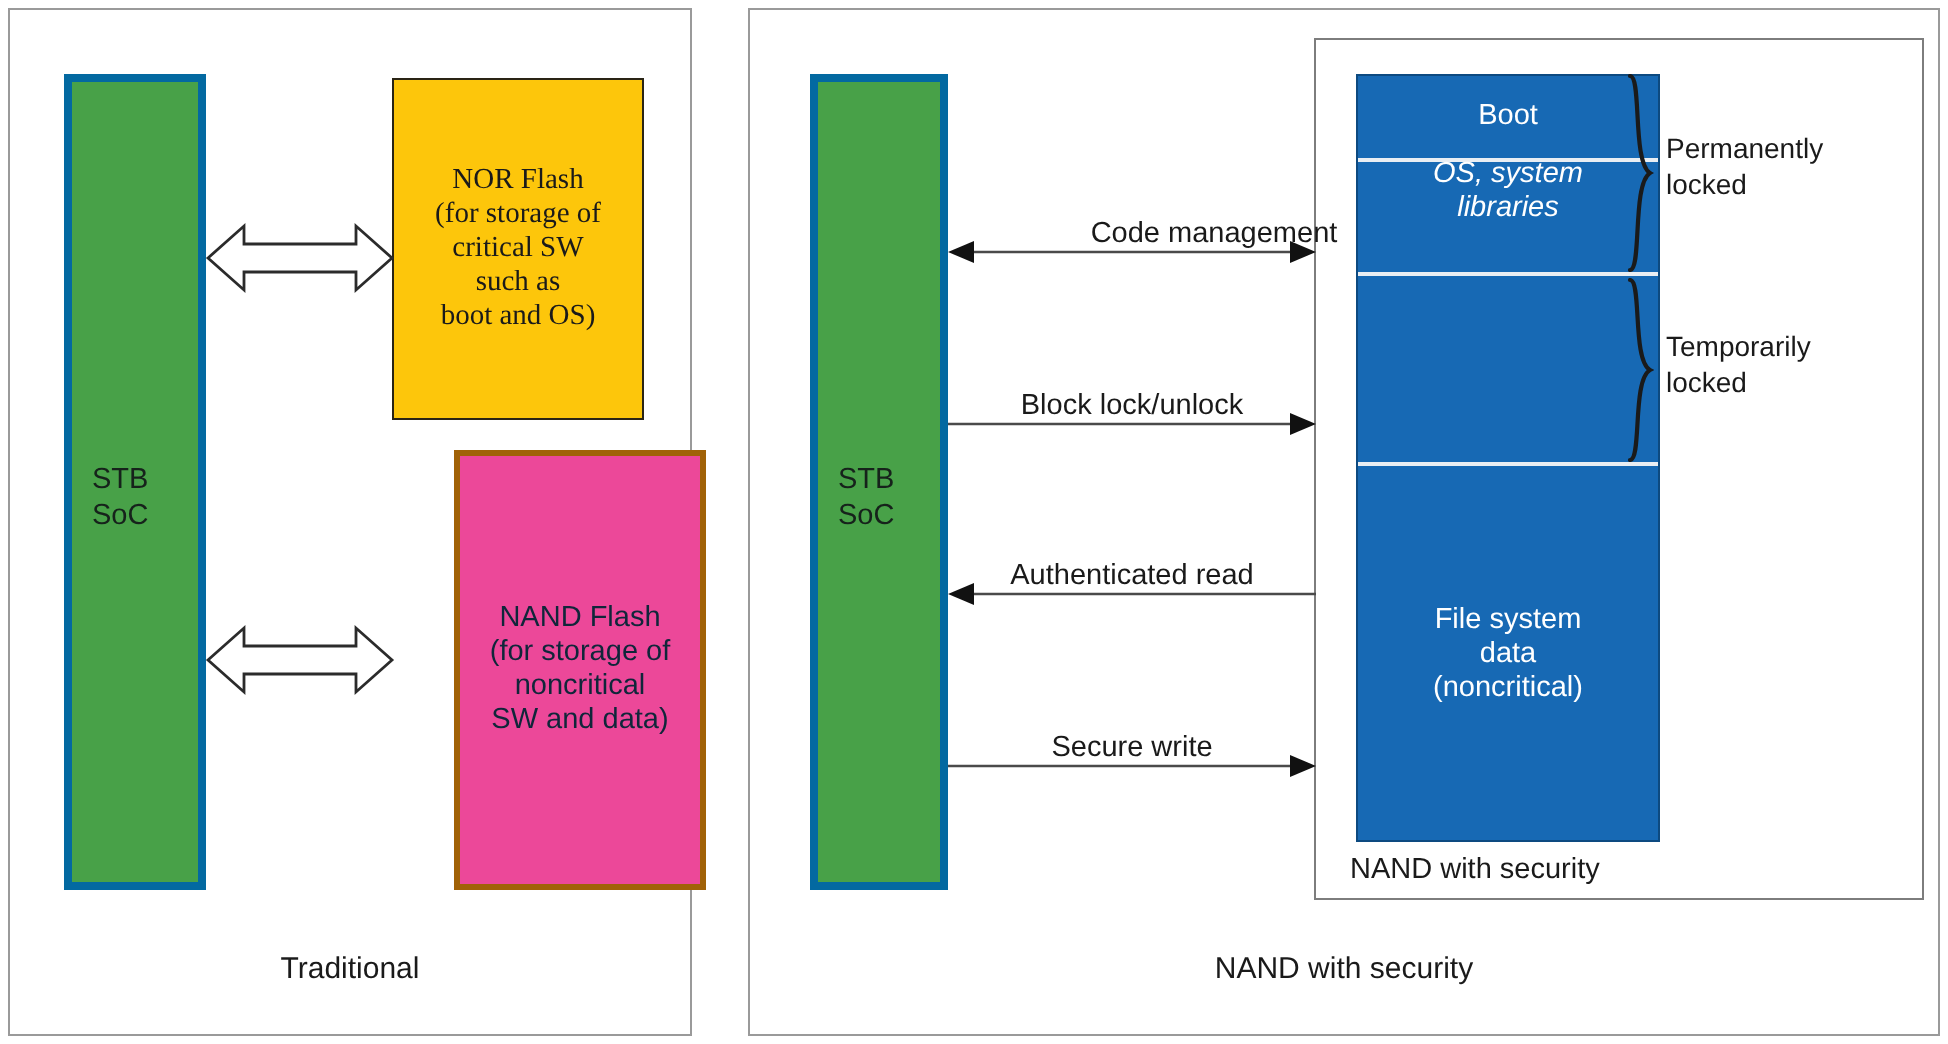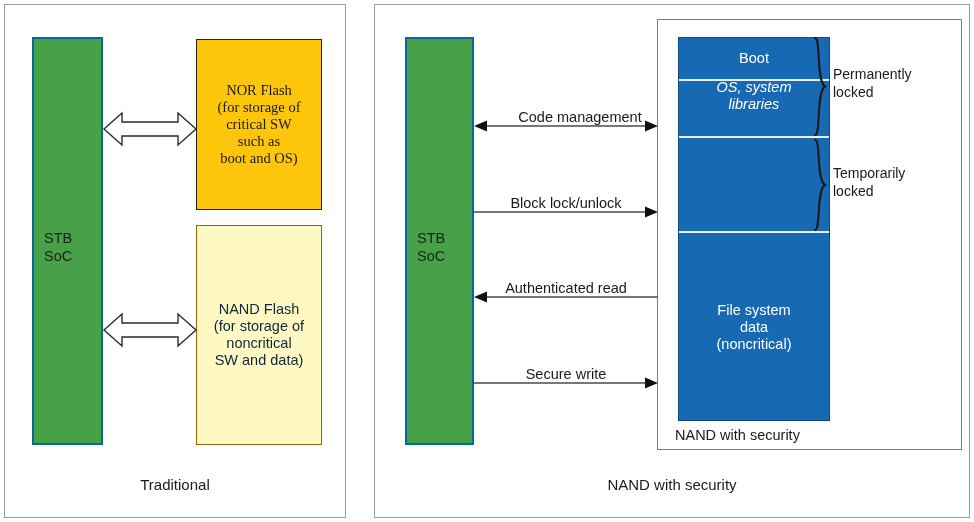--- a/index.html
+++ b/index.html
@@ -39,41 +39,42 @@
     justify-content: center;
     text-align: center;
   }
   .block-label {
     white-space: pre-line;
     line-height: 1.16;
   }
 
   .soc {
     background: #48a148;
-    border: 2px solid #0369a1;
+    border: 4px solid #0369a1;
     align-items: flex-start;
     justify-content: flex-start;
   }
   .soc .block-label {
     color: #16221b;
     font-size: 14.5px;
     padding-left: 10px;
     text-align: left;
     line-height: 1.25;
   }
 
   .nor {
     background: #fdc60b;
     border: 1px solid #2a2415;
   }
   .nor .block-label { color: #1a1a1a; font-size: 14.5px; }
 
   .nand {
-    background: #fef9c3;
-    border: 1px solid #a16207;
+    background: #ec4899;
+    border: 3px solid #a16207;
+    margin-left: 31px;
   }
   .nand .block-label { color: #10263a; font-size: 14.5px; }
 
   
   #nand-sec-box {
     position: absolute;
     box-sizing: border-box;
     background: #ffffff;
     border: 1px solid #7d7d7d;
   }
@@ -223,21 +224,21 @@
     </svg>
     <div class="brace-label" style="left:458px; top:61px;">Permanently
 locked</div>
 
     <svg class="brace" style="left:438px; top:134px;" width="14" height="92" viewBox="0 0 14 92">
       <path d="M2,1 C8,1 3,41 12,46 C3,51 8,91 2,91" fill="none" stroke="#1a1a1a" stroke-width="2.1" stroke-linecap="round"></path>
     </svg>
     <div class="brace-label" style="left:458px; top:160px;">Temporarily
 locked</div>
 
-    <div class="arrow-label" style="left:99px; top:104px; width:212px;">Code management</div>
+    <div class="arrow-label" style="left:99px; top:104px; width:212px;padding-left:27px;">Code management</div>
     <svg class="arrow-svg" style="left:99px; top:112px;" width="184" height="18" viewBox="0 0 184 18">
       <line x1="10" y1="9" x2="174" y2="9" stroke="#4a4a4a" stroke-width="1.3"></line>
       <polygon points="0,9 13,3.5 13,14.5" fill="#111111"></polygon>
       <polygon points="184,9 171,3.5 171,14.5" fill="#111111"></polygon>
     </svg>
 
     <div class="arrow-label" style="left:99px; top:190px; width:184px;">Block lock/unlock</div>
     <svg class="arrow-svg" style="left:99px; top:198px;" width="184" height="18" viewBox="0 0 184 18">
       <line x1="0" y1="9" x2="174" y2="9" stroke="#4a4a4a" stroke-width="1.3"></line>
       <polygon points="184,9 171,3.5 171,14.5" fill="#111111"></polygon>

